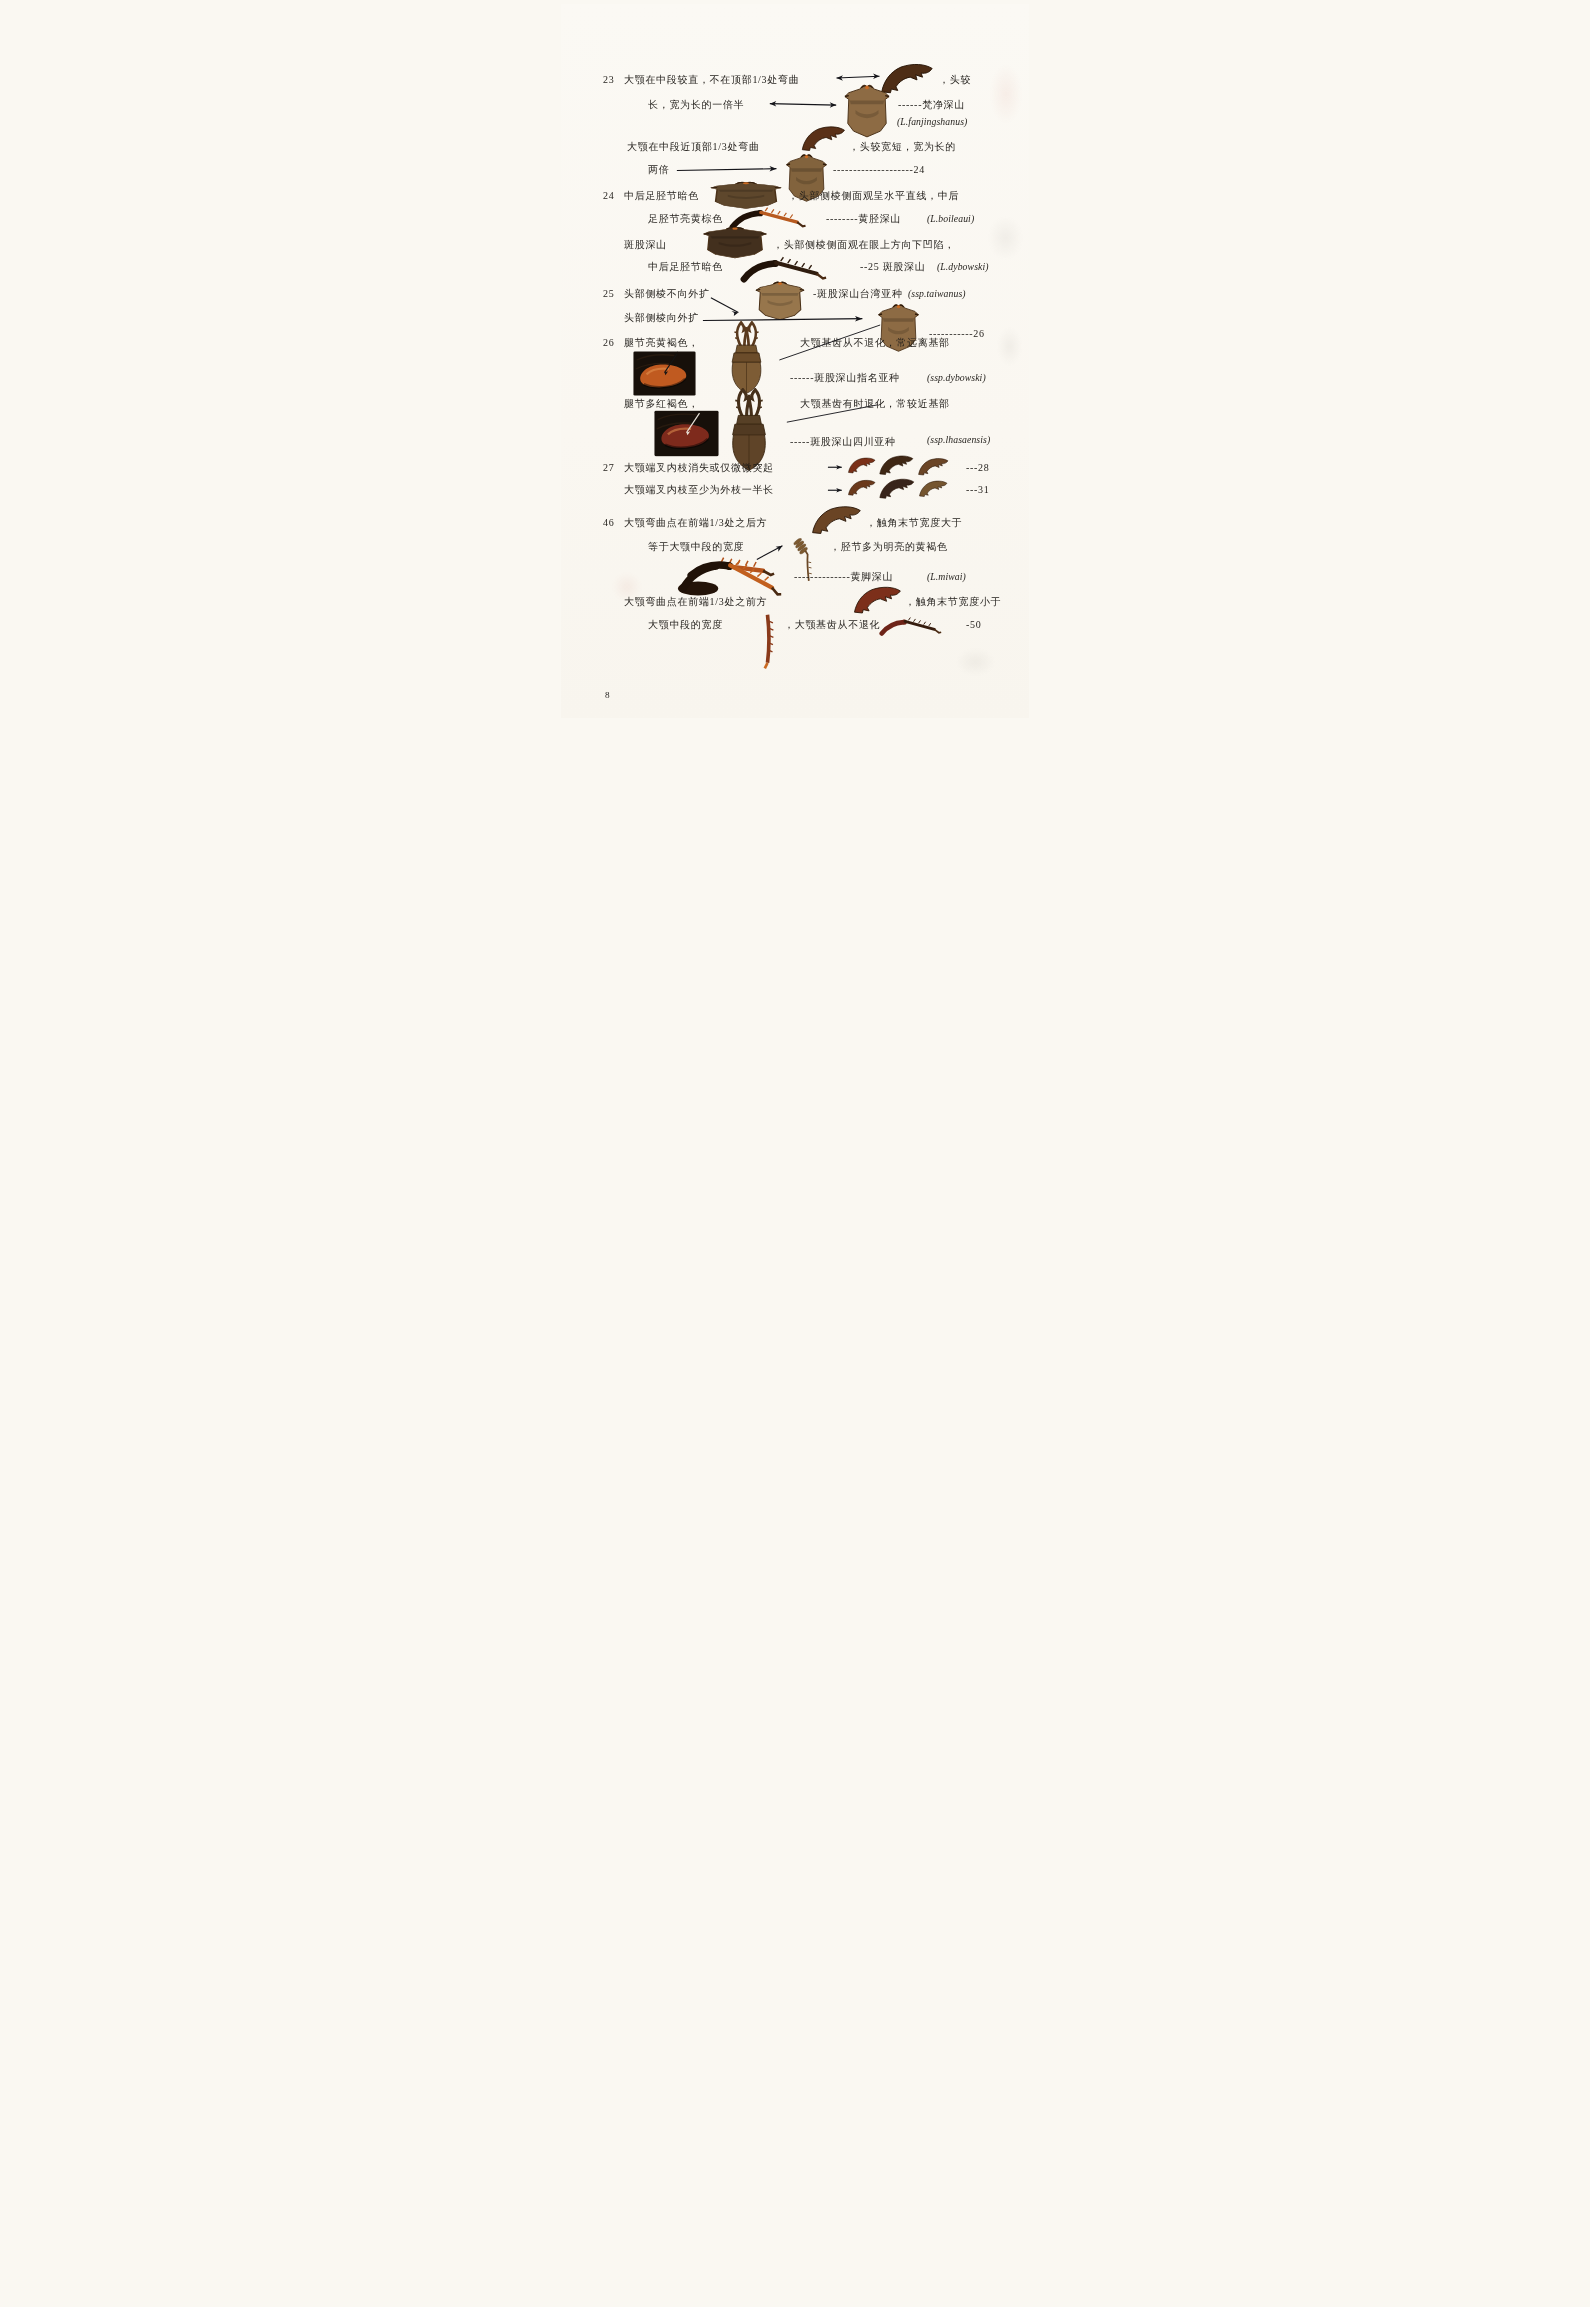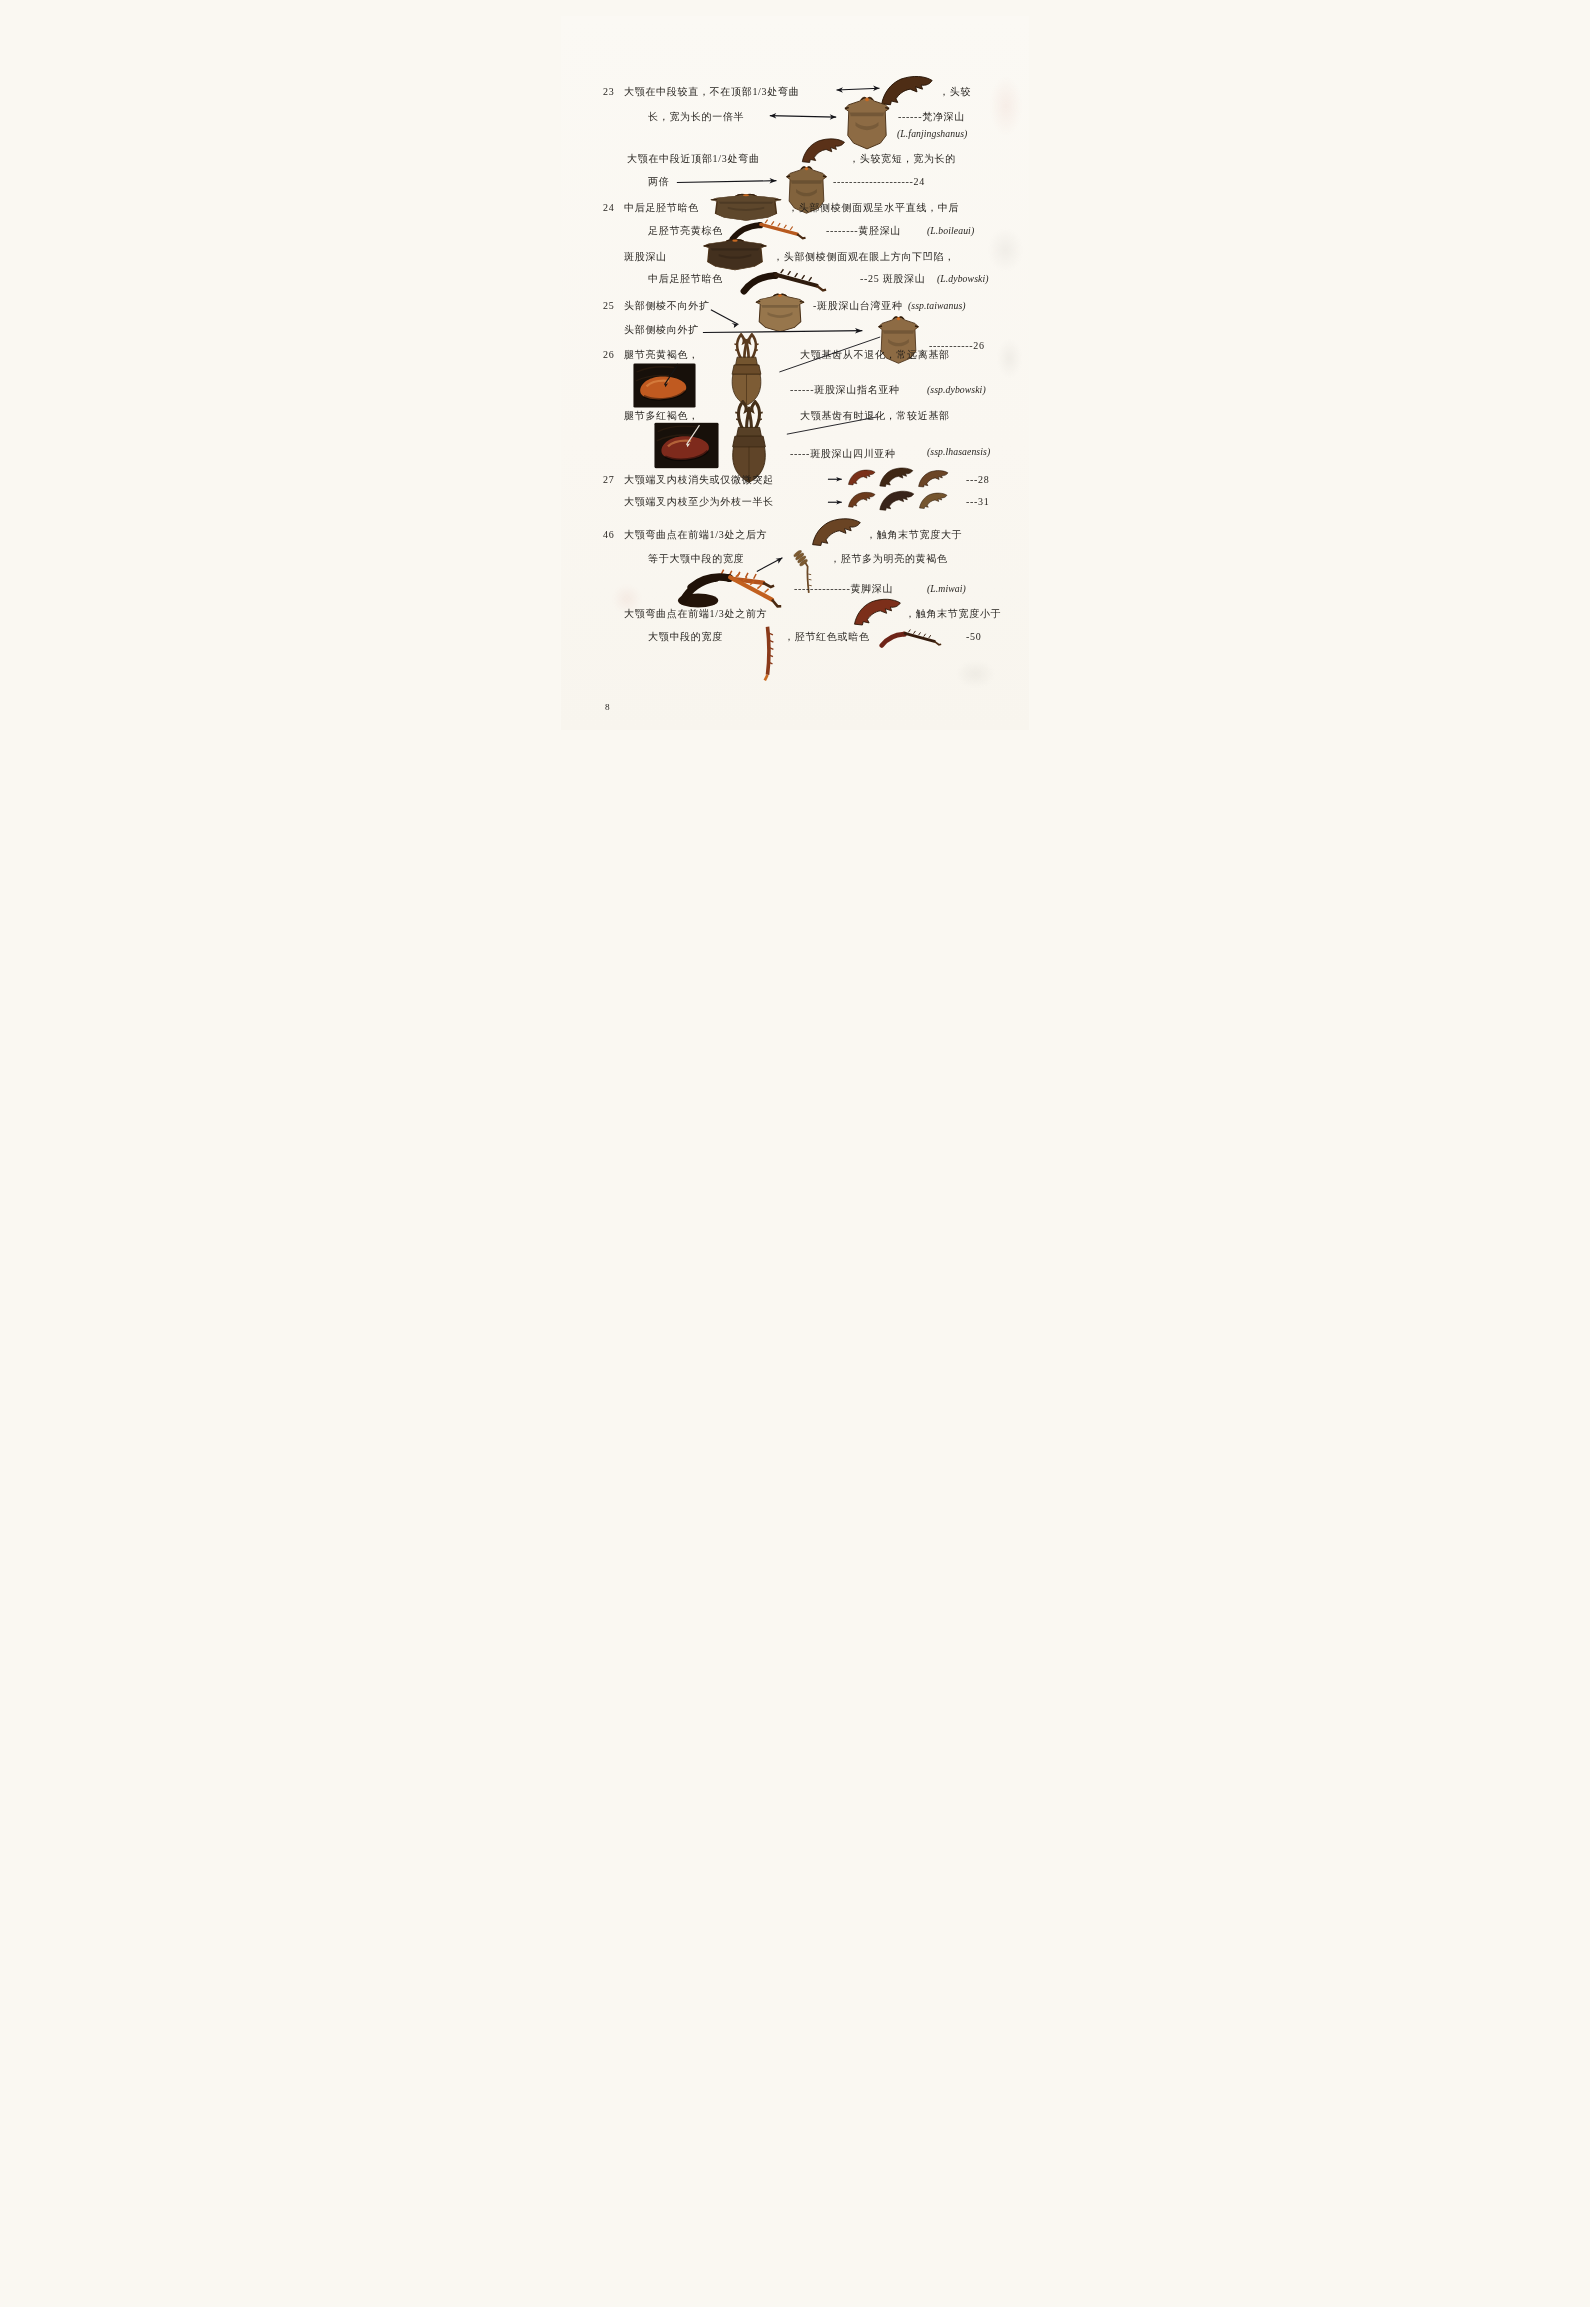--- a/index.html
+++ b/index.html
@@ -1,16 +1,16 @@
 <!DOCTYPE html>
 <html style="font-size:7.4px"><head>
 <meta charset="utf-8">
 <style>
   html,body{margin:0;padding:0;background:#faf8f2;}
-  .page{position:relative;width:468px;height:714px;margin:16px auto;
+  .page{position:relative;width:468px;height:714px;margin:4px auto;
         background:linear-gradient(180deg,#fbf9f4 0%,#faf7f1 60%,#f8f5ee 100%);
         overflow:hidden;
         font-family:"Liberation Serif","DejaVu Serif",serif;}
   .t{position:absolute;white-space:nowrap;
      font:10px/1.25 "Liberation Serif","DejaVu Serif",serif;
      color:#201d19;letter-spacing:0.7px;}
   .latin{font-style:italic;letter-spacing:0.1px;font-size:9.7px;}
   .pageno{position:absolute;font:9.2px/1 "Liberation Serif","DejaVu Serif",serif;color:#262421;}
   svg.fig{position:absolute;}
   svg.arr{position:absolute;}
@@ -265,21 +265,21 @@
   <span class="t" style="left:63px;top:592px">大颚弯曲点在前端1/3处之前方</span>
   <svg class="fig" style="left:291px;top:580px;--m:#7c2f1a" width="50" height="33" viewBox="0 0 120 72">
       <use href="#sym-mandible"></use>
     </svg>
   <span class="t" style="left:344px;top:592px">，触角末节宽度小于</span>
 
   <span class="t" style="left:87px;top:615px">大颚中段的宽度</span>
   <svg class="fig" style="left:192px;top:608px" width="29" height="59" viewBox="0 0 60 130">
       <use href="#sym-tibiav"></use>
     </svg>
-  <span class="t" style="left:223px;top:615px">，胫节红色或暗色</span>
+  <span class="t" style="left:223px;top:615px">，大颚基齿从不退化</span>
   <svg class="fig" style="left:311px;top:609px;--tibia:#361d0e;--femur:#6e2418" width="79" height="26" viewBox="0 0 230 92">
       <use href="#sym-leg"></use>
     </svg>
   <span class="t" style="left:405px;top:615px">-50</span>
 
   <span class="pageno" style="left:44px;top:687px">8</span>
 
 </div>
 
 

